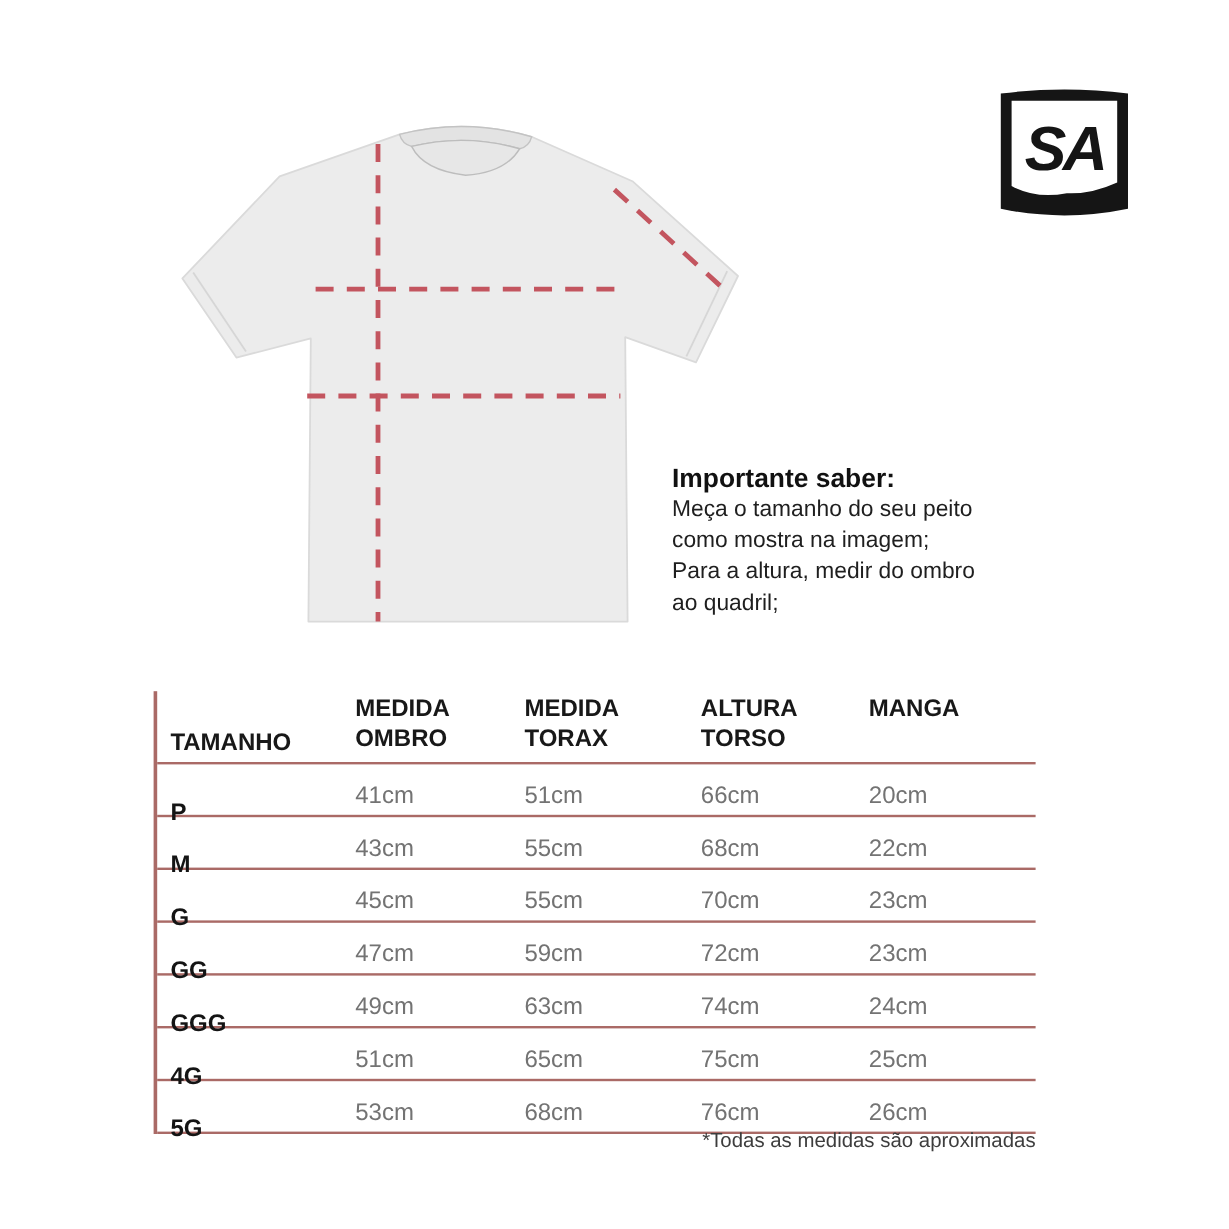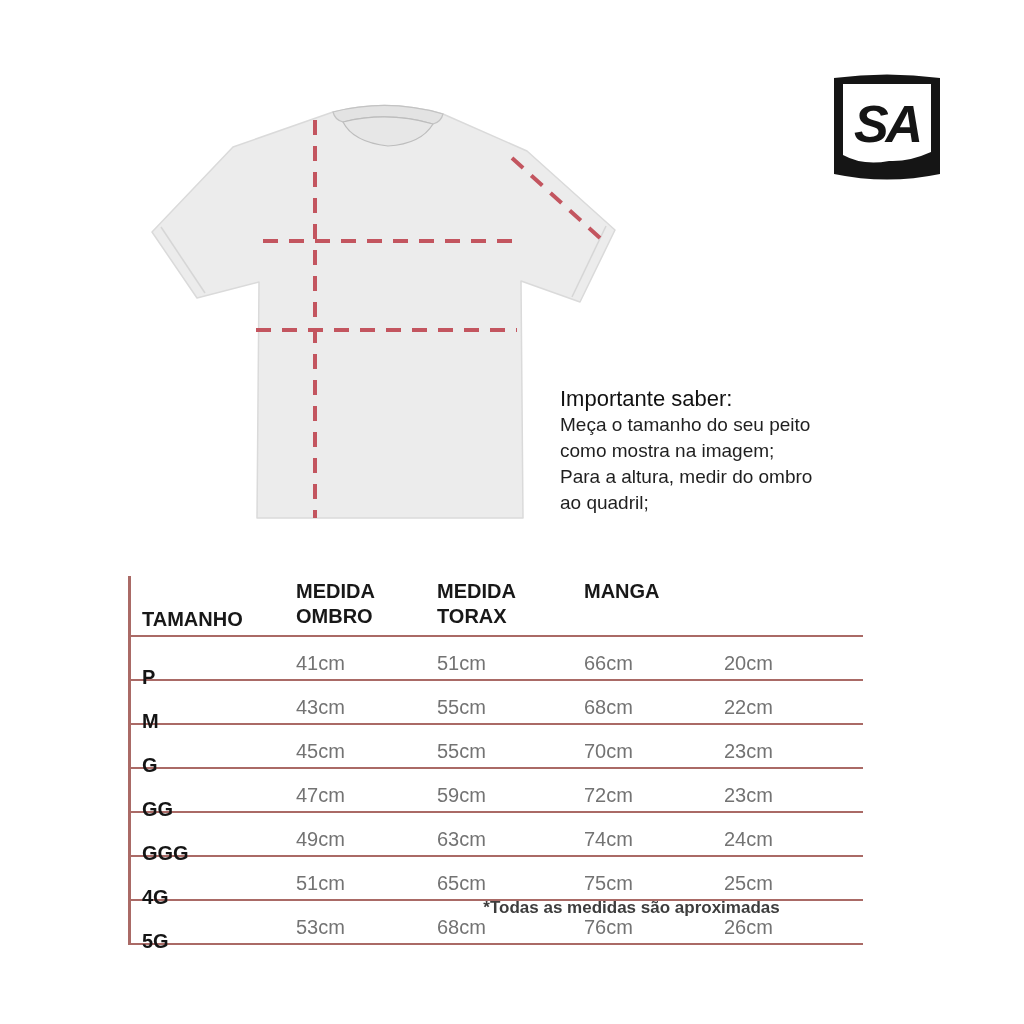--- a/index.html
+++ b/index.html
@@ -23,21 +23,21 @@
   .logo-badge{fill:var(--logo-color,#151515);}
   .logo-window{fill:#ffffff;}
   .logo-text{
     fill:var(--logo-color,#151515);
     font-family:"Liberation Sans",sans-serif;
     font-weight:900;font-style:italic;font-size:52px;letter-spacing:-3px;
   }
 
   
   .info{position:absolute;left:560px;top:386px;width:360px;}
-  .info-title{font-size:22px;font-weight:normal;line-height:26px;color:#111;}
+  .info-title{font-size:22px;font-weight:bold;line-height:26px;color:#111;}
   .info-line{font-size:19px;line-height:26px;color:#1f1f1f;}
 
   
   .size-table{
     position:absolute;left:128px;top:576px;width:732px;
     border-left:3px solid var(--table-line,#aa6a66);
   }
   .thead{
     display:grid;grid-template-columns:160px 144px 144px 140px 141px;
     height:59px;border-bottom:2px solid var(--table-line,#aa6a66);
@@ -50,22 +50,22 @@
   }
   .td{font-size:20px;color:#737373;padding-top:1px;}
   .td.size{font-weight:bold;color:#141414;}
   .c0{padding-left:11px;margin-top:28px;}
   .c1{padding-left:5px;}
   .c2{padding-left:2px;}
   .c3{padding-left:5px;}
   .c4{padding-left:5px;}
 
   .footnote{
-    position:absolute;left:400px;top:898px;width:463px;
-    text-align:center;font-size:17px;font-weight:bold;color:var(--footnote-color,#3d3d3d);
+    position:absolute;left:400px;top:941px;width:463px;
+    text-align:right;font-size:17px;font-weight:normal;color:var(--footnote-color,#3d3d3d);
   }
 </style>
 </head>
 <body>
 
 <svg class="shirt-svg" viewBox="0 0 510 480" aria-hidden="true">
 
   <path class="shirt-body" d="M193,32 Q248,18 303,34 L387,71 L475,150 L440,222 L381,201 L383,438 L117,438 L119,202 L57,218 L12,152 L93,67 Z"></path>
 
   <path class="hem" d="M21,147 L65,213"></path>
@@ -100,20 +100,24 @@
       <div>TAMANHO</div>
       <div></div>
     </div>
     <div class="th c1">
       <div>MEDIDA</div>
       <div>OMBRO</div>
     </div>
     <div class="th c2">
       <div>MEDIDA</div>
       <div>TORAX</div>
+    </div>
+    <div class="th c3">
+      <div>ALTURA</div>
+      <div>TORSO</div>
     </div>
     <div class="th c4">
       <div>MANGA</div>
       <div></div>
     </div>
   </div>
   <div class="tbody" id="table-rows">
       <div class="trow">
         <div class="td c0 size">P</div>
         <div class="td c1">41cm</div>

